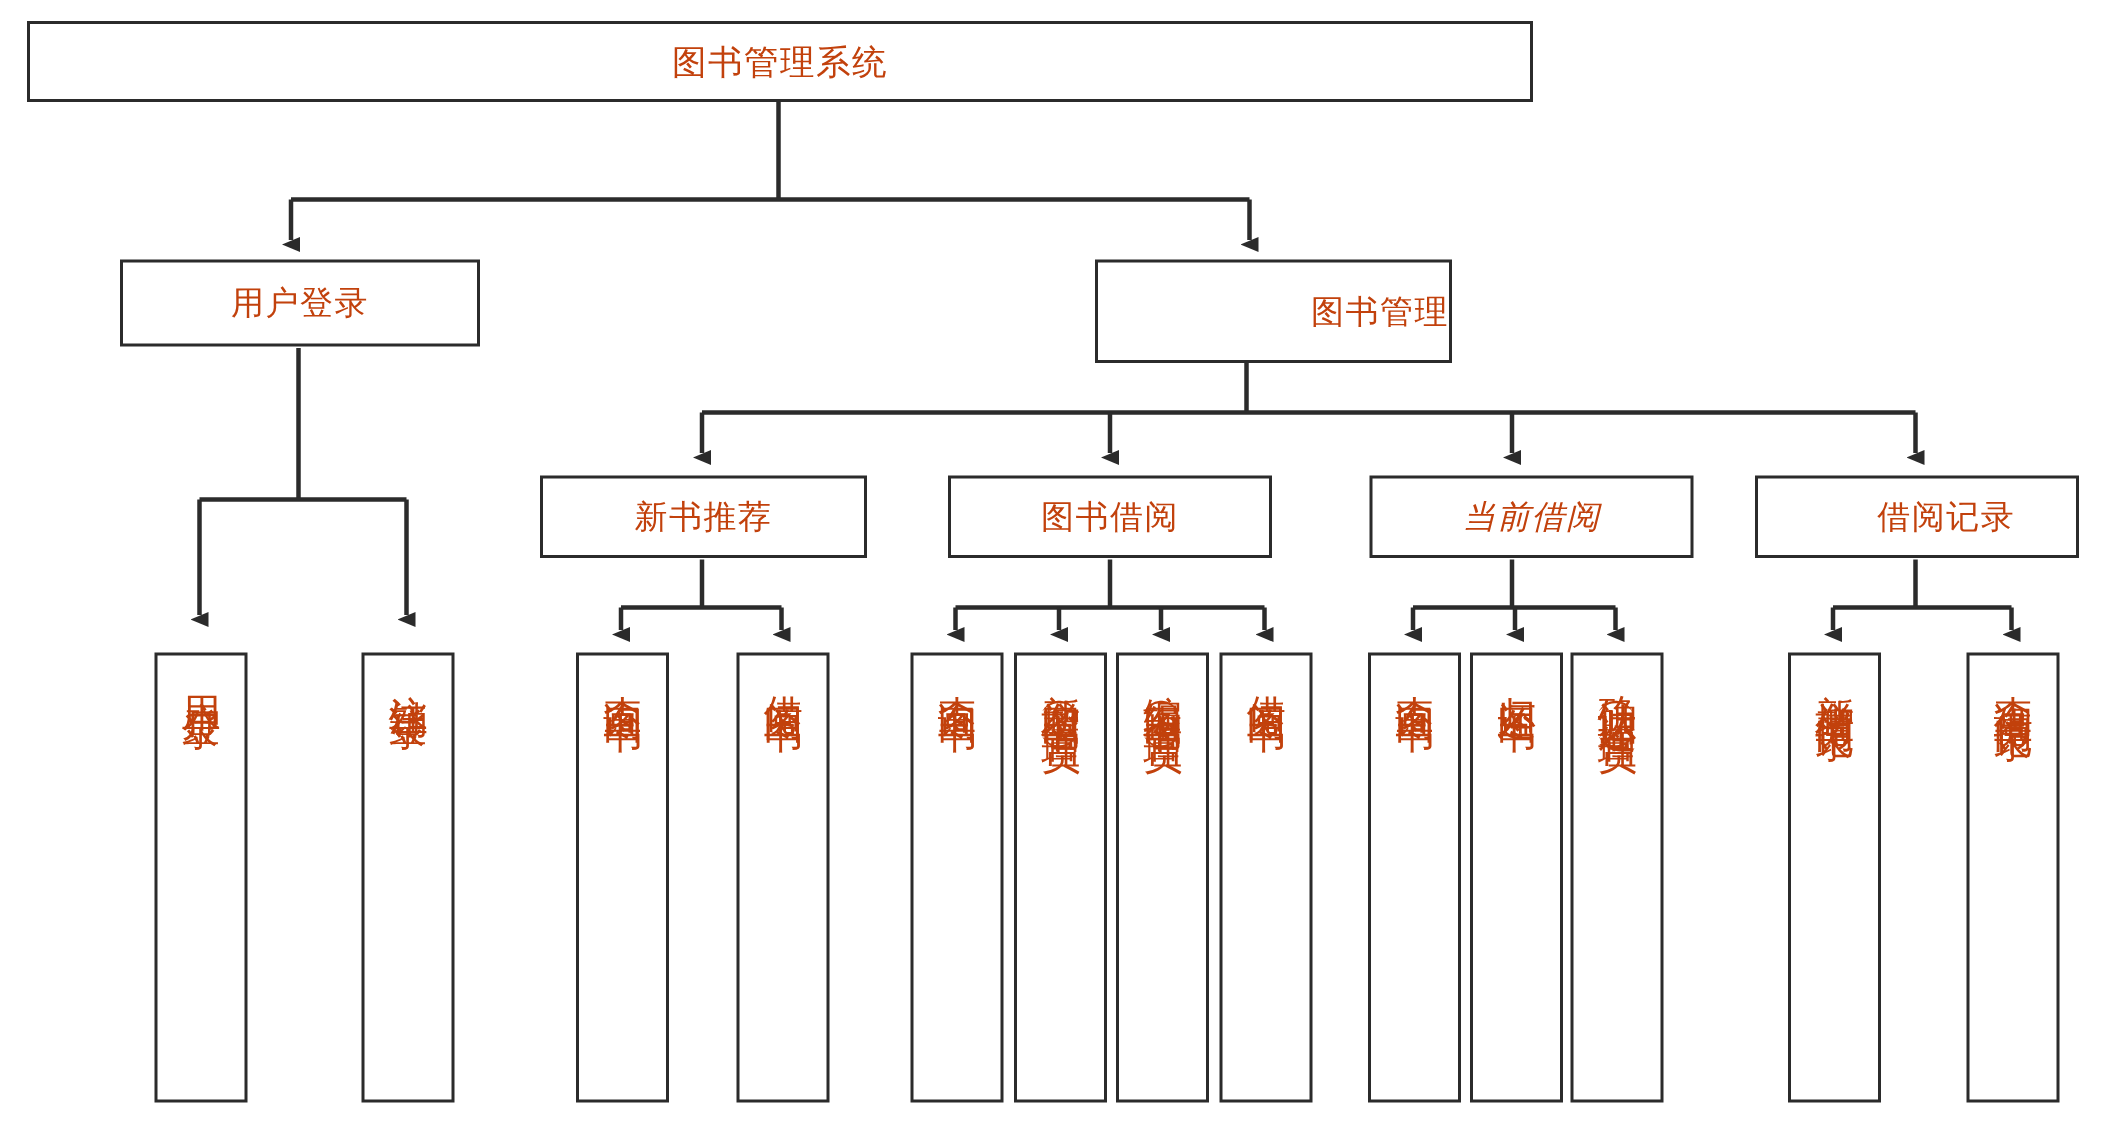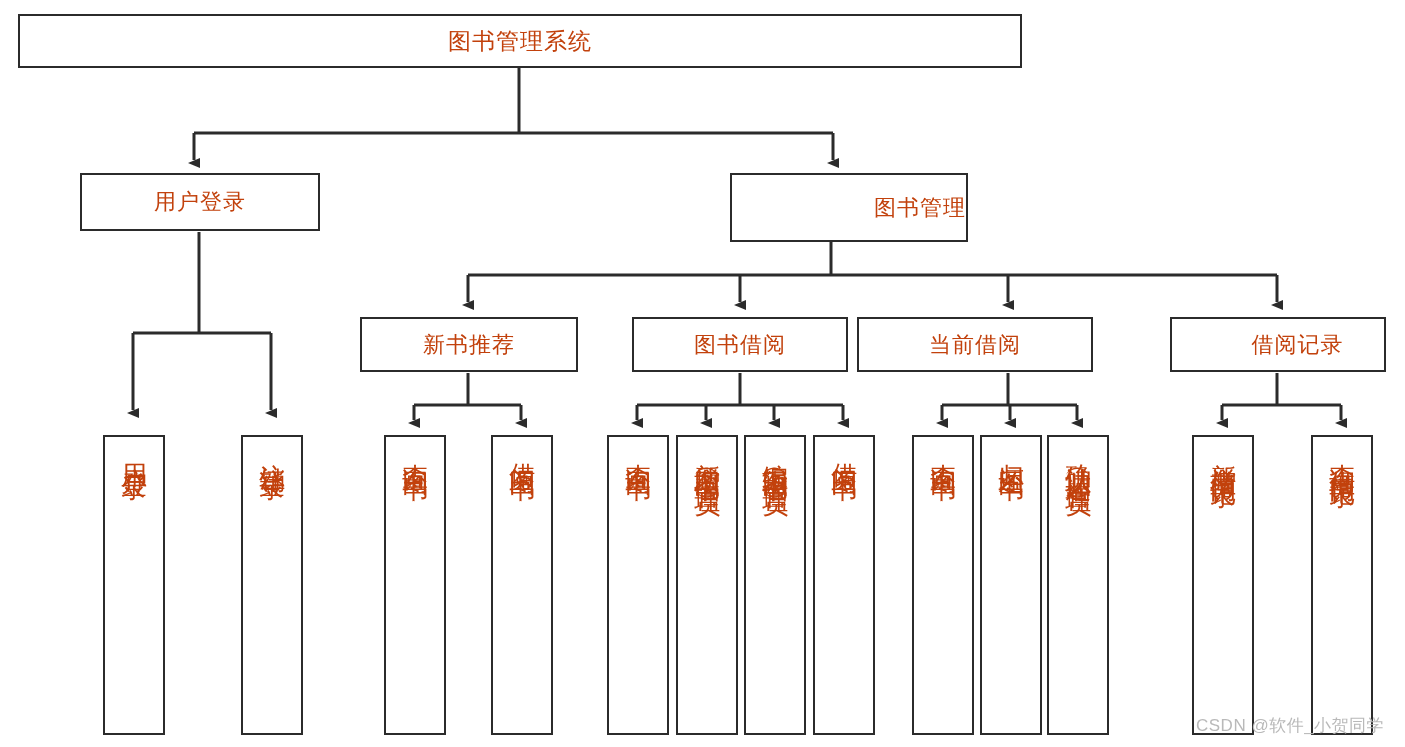--- a/index.html
+++ b/index.html
@@ -133,21 +133,21 @@
   </div>
 
   <div class="node h-node" style="left:360px;top:317px;width:218px;height:55px;">
     <span class="label">新书推荐</span>
   </div>
 
   <div class="node h-node" style="left:632px;top:317px;width:216px;height:55px;">
     <span class="label">图书借阅</span>
   </div>
 
-  <div class="node h-node" style="left:857px;top:317px;width:236px;height:55px;">
+  <div class="node h-node" style="left:913px;top:317px;width:216px;height:55px;font-style:italic;">
     <span class="label">当前借阅</span>
   </div>
 
   <div class="node h-node" style="left:1170px;top:317px;width:216px;height:55px;padding-left:39px;">
     <span class="label">借阅记录</span>
   </div>
 
   <div class="node v-node" style="left:103px;top:435px;width:62px;height:300px;">
     <span class="label">用户登录</span>
   </div>
@@ -193,15 +193,14 @@
   </div>
 
   <div class="node v-node" style="left:1192px;top:435px;width:62px;height:300px;">
     <span class="label">新增借阅记录</span>
   </div>
 
   <div class="node v-node" style="left:1311px;top:435px;width:62px;height:300px;">
     <span class="label">查询借阅记录</span>
   </div>
 
-  <div id="watermark">CSDN @软件_小贺同学</div>
 
 </div>
 
 </body></html>

